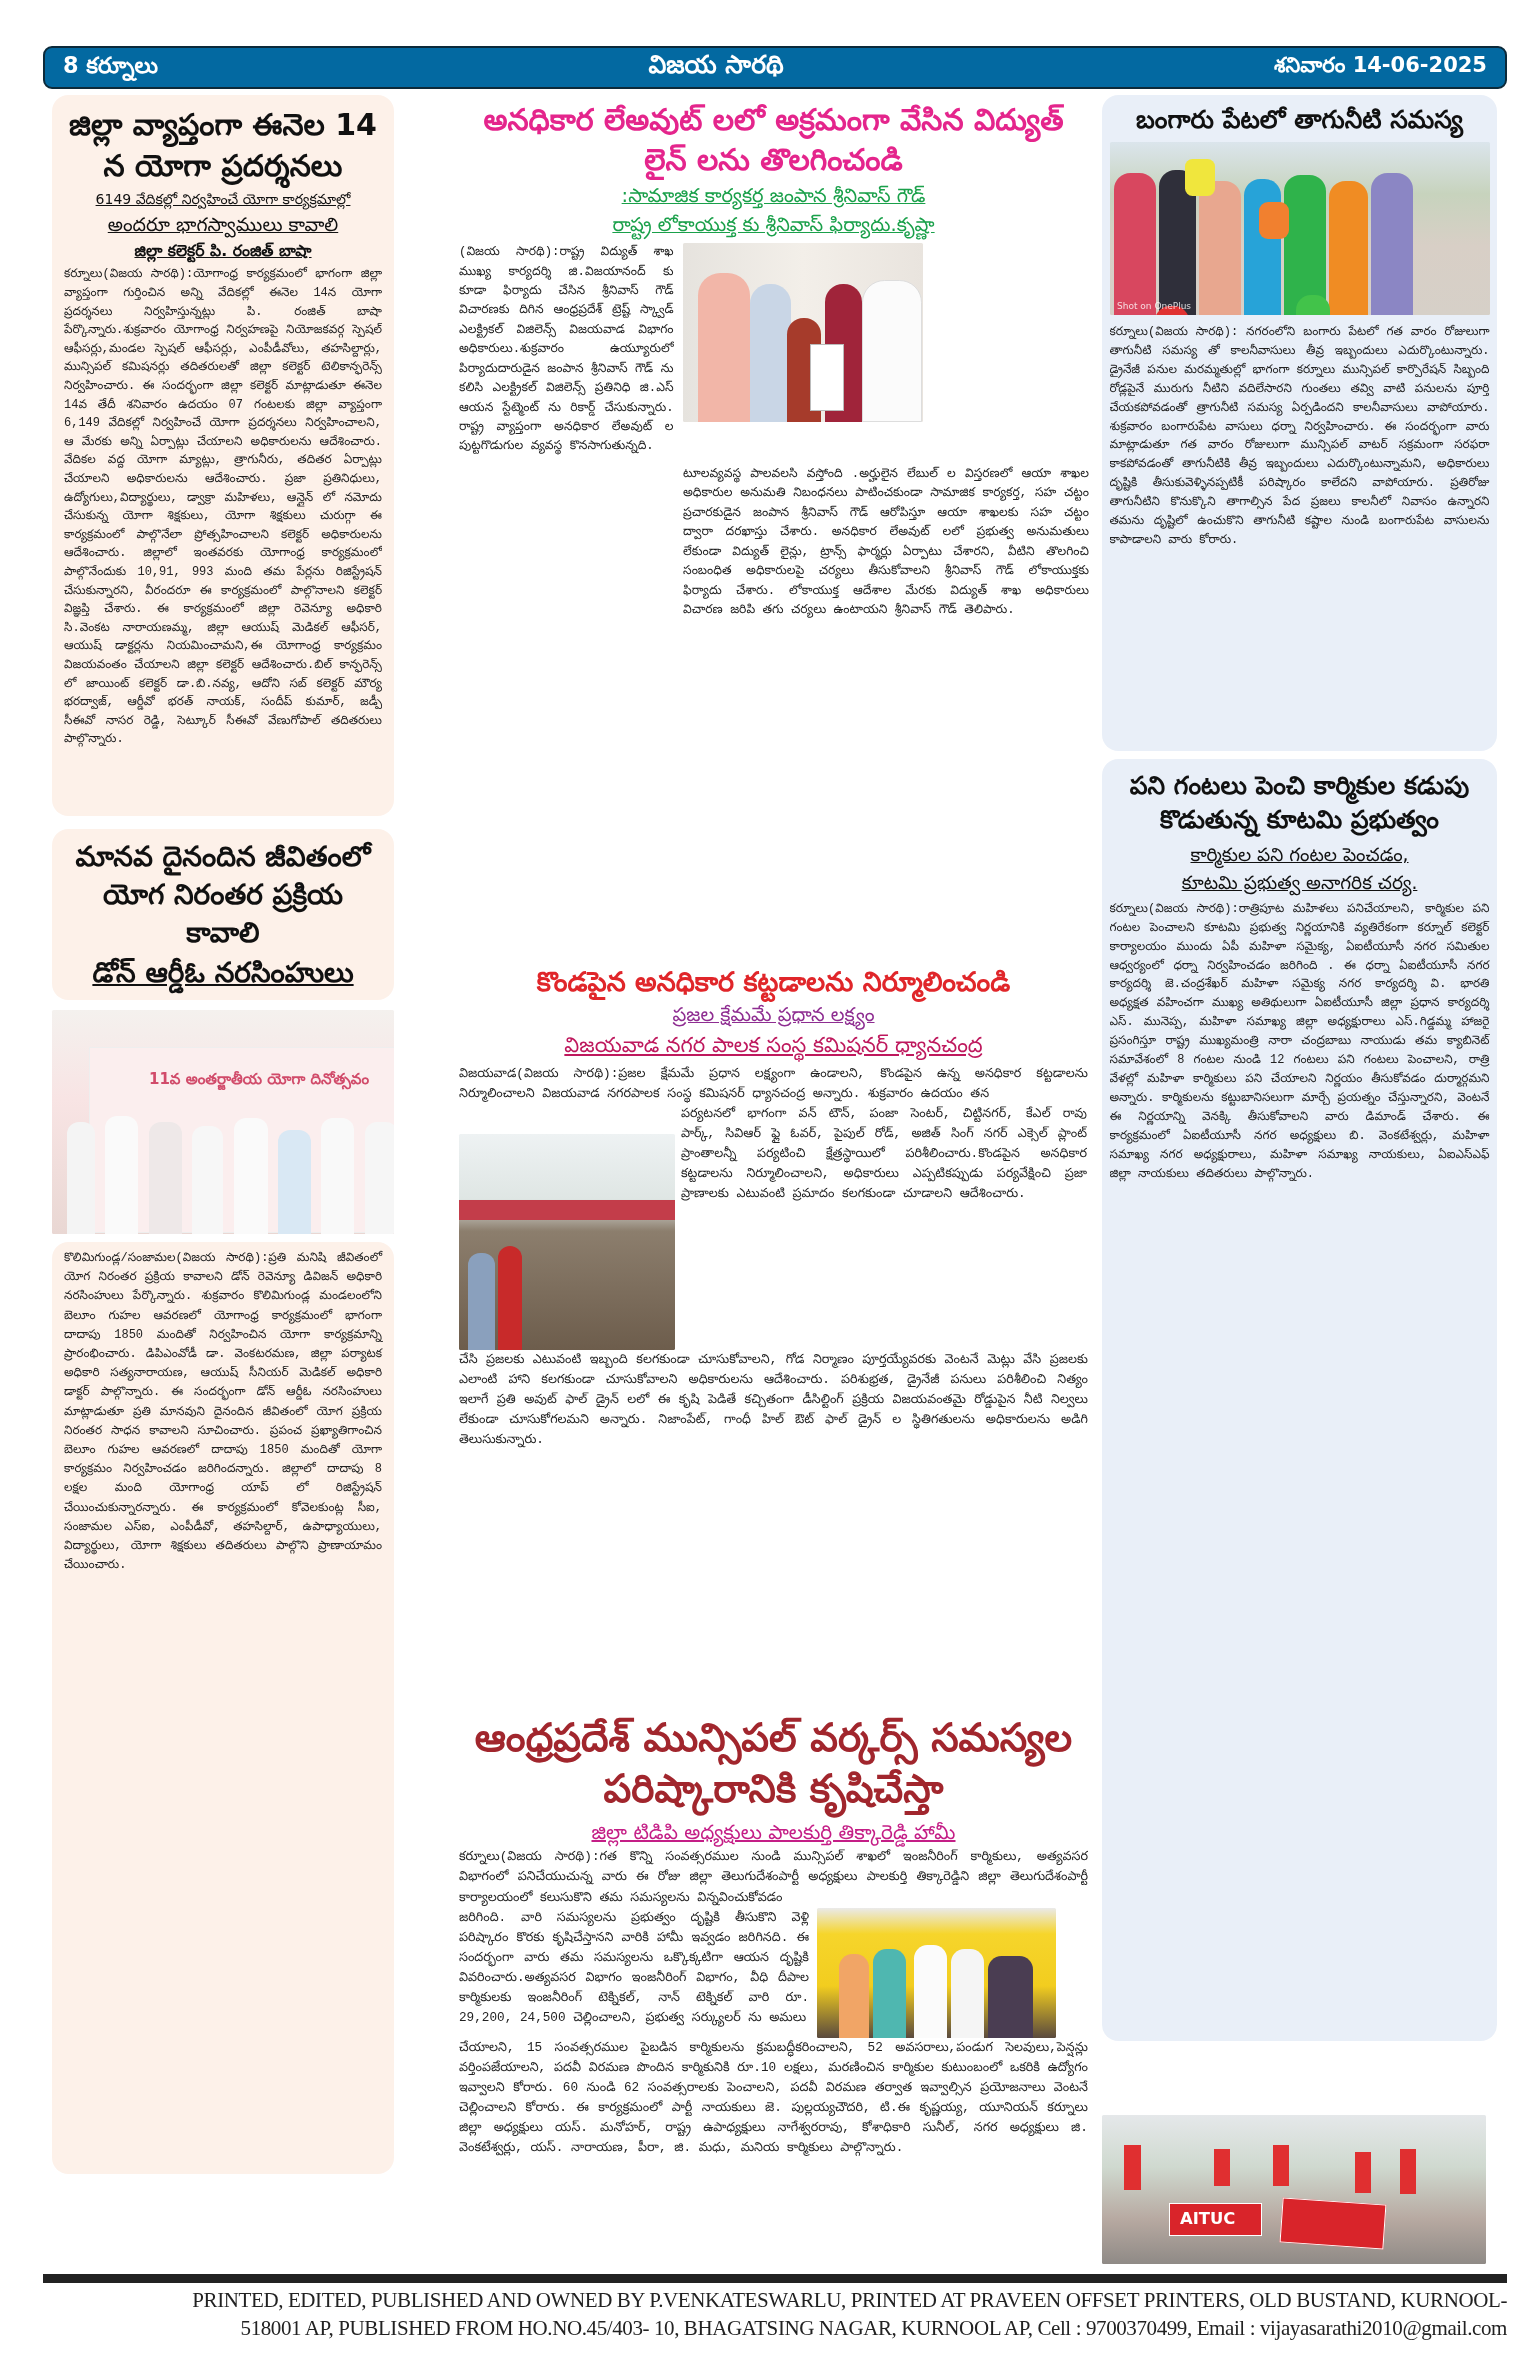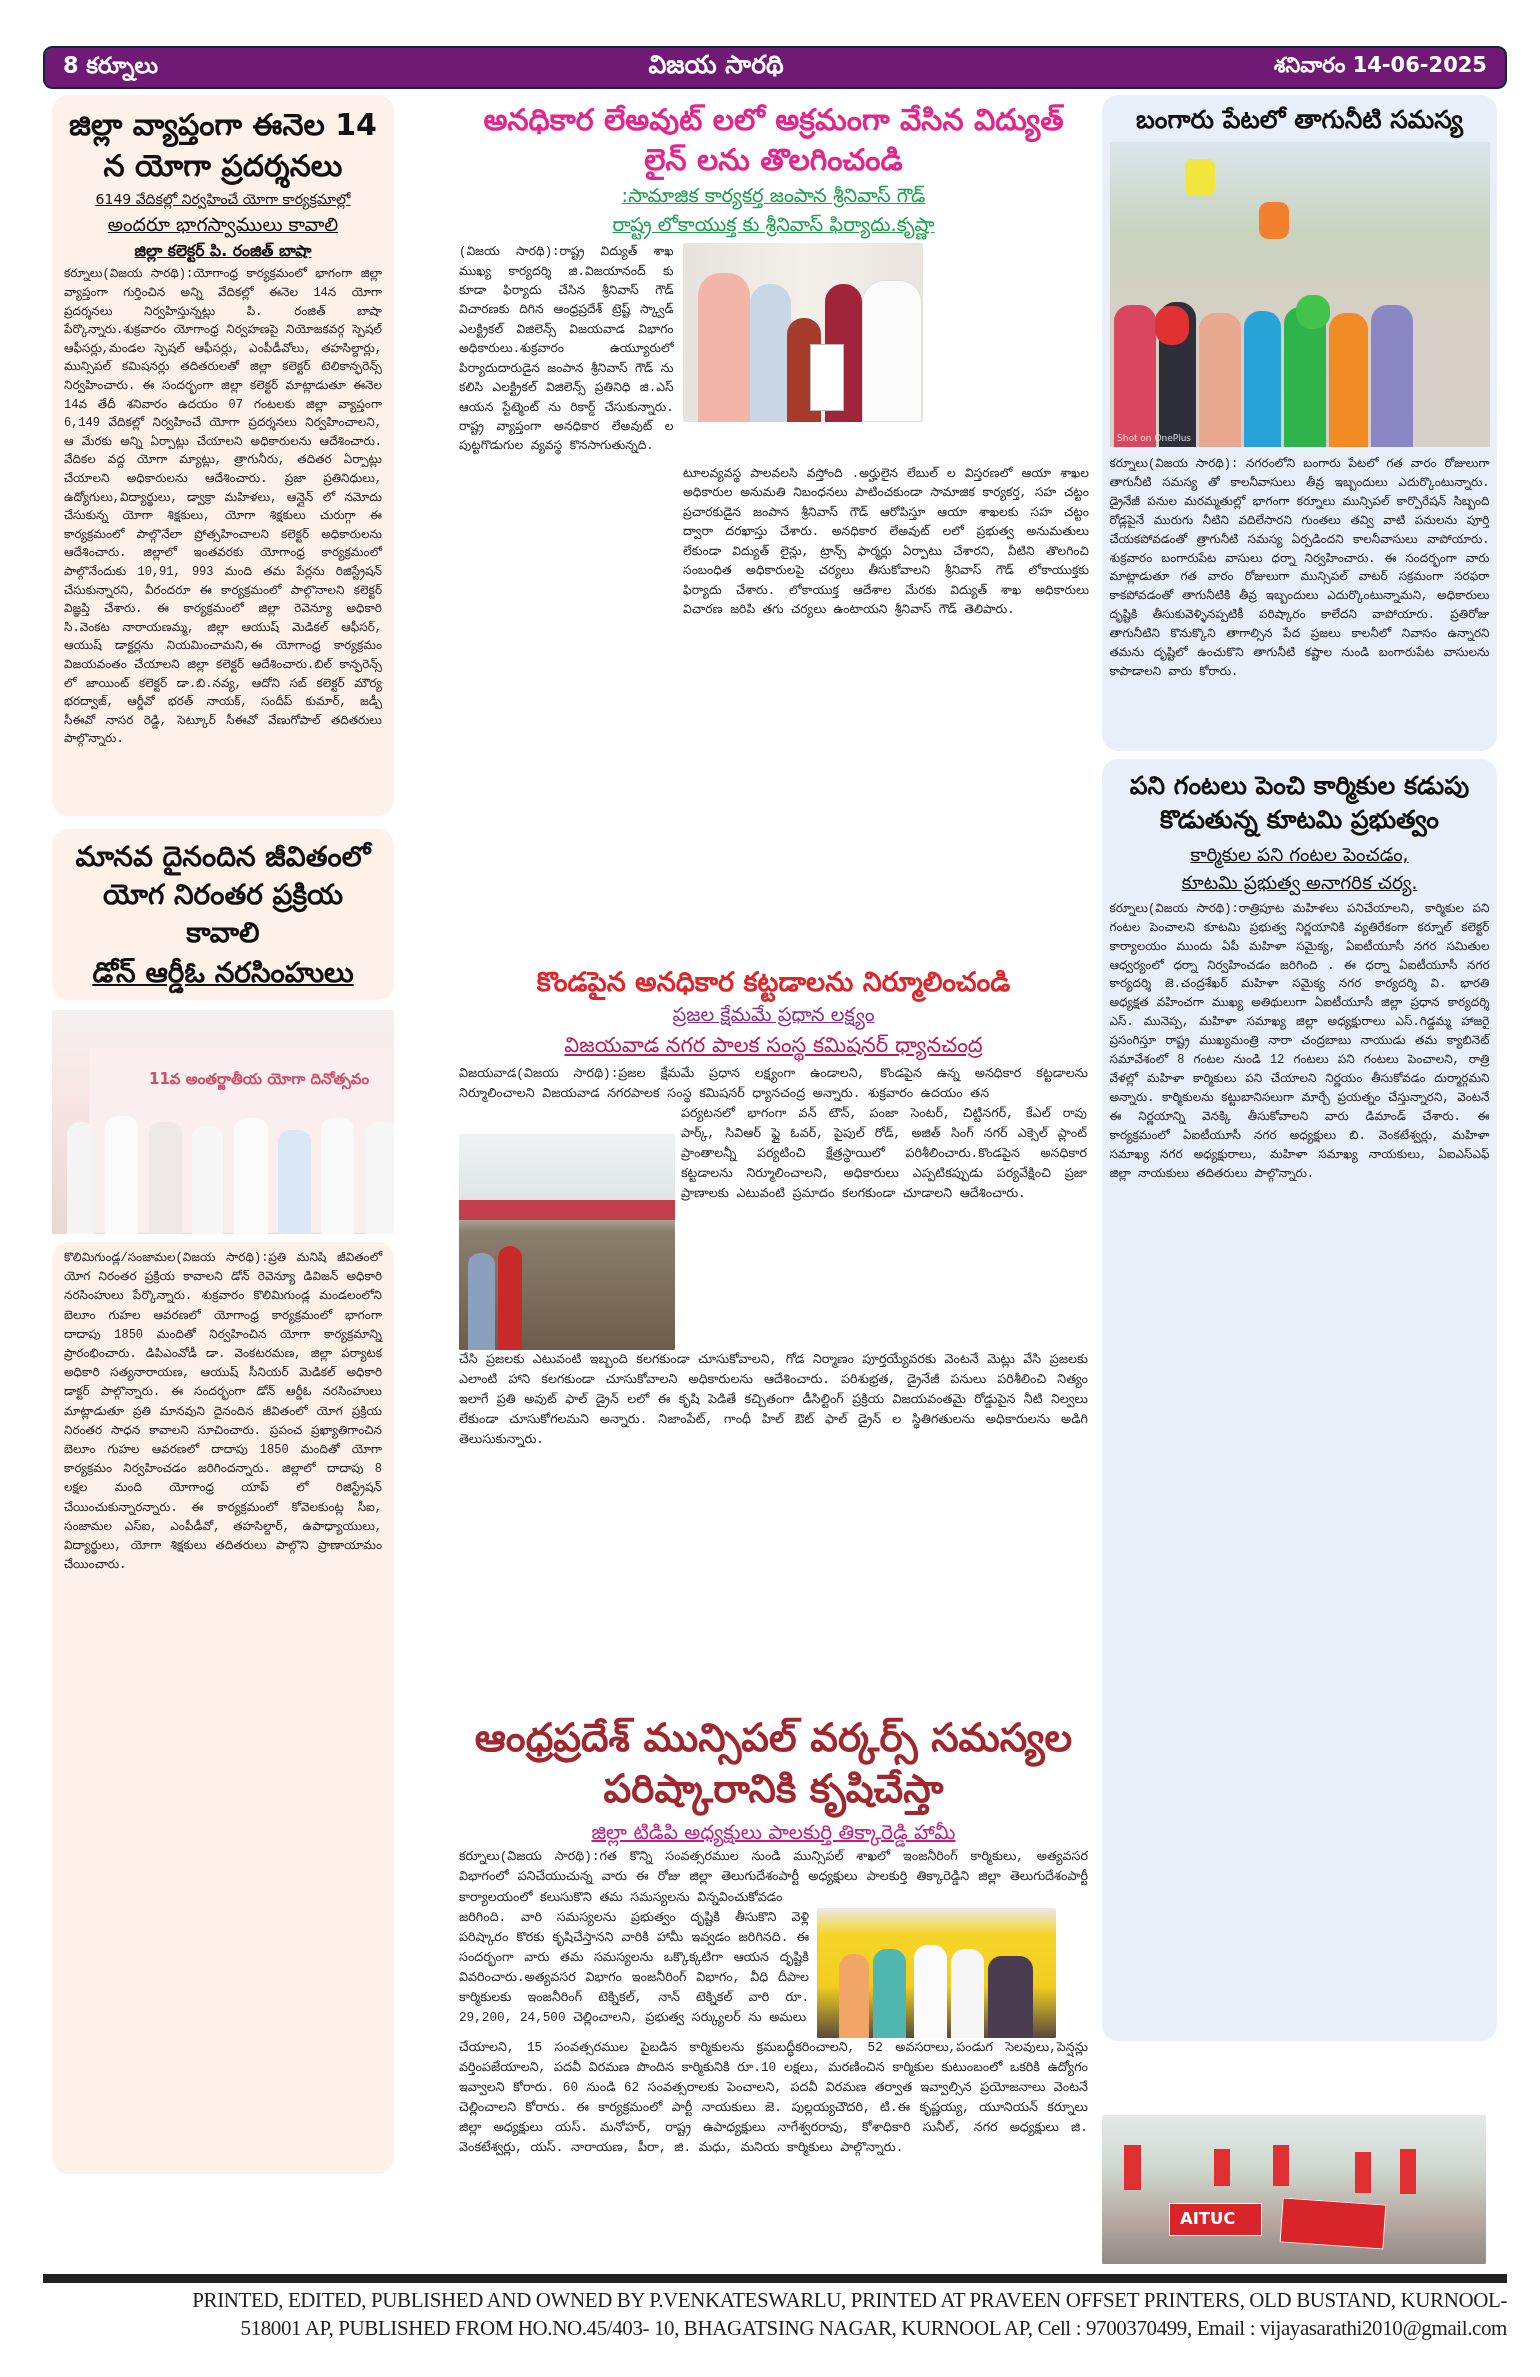--- a/index.html
+++ b/index.html
@@ -1,21 +1,21 @@
 <!DOCTYPE html>
 <html style="font-size:12px"><head>
 <meta charset="utf-8">
 <style>
   * { box-sizing: border-box; margin: 0; padding: 0; }
   html, body { width: 1541px; height: 2377px; background: #ffffff; overflow: hidden; }
   body { position: relative; font-family: "DejaVu Sans", sans-serif; color: #111; }
 
   .masthead {
     position: absolute; left: 43px; top: 46px; width: 1464px; height: 43px;
-    background: #701a75; border: 2.2px solid #0c2a3a; border-radius: 9px;
+    background: #0369a1; border: 2.2px solid #0c2a3a; border-radius: 9px;
     display: flex; align-items: center; justify-content: space-between;
     padding: 0 18px; color: #fff; font-weight: bold;
   }
   .masthead .page-no { font-size: 22.4px; }
   .masthead .paper-name { font-size: 25px; }
   .masthead .date { font-size: 21px; }
 
   .col { position: absolute; top: 95px; }
   .col-left { left: 52px; width: 342px; }
   .col-mid { left: 453px; width: 641px; }
@@ -129,21 +129,21 @@
         <div style="position:absolute;left:171px;top:48px;width:45px;height:82px;background:#4a3d52;border-radius:13.4px 13.4px 0 0;"></div>
       </div>
     </div>
     <div class="body-text" style="font-size:12.7px;height:328px;overflow:hidden;">చేయాలని, 15 సంవత్సరముల పైబడిన కార్మికులను క్రమబద్ధీకరించాలని, 52 అవసరాలు,పండుగ సెలవులు,పెన్షన్లు వర్తింపజేయాలని, పదవీ విరమణ పొందిన కార్మికునికి రూ.10 లక్షలు, మరణించిన కార్మికుల కుటుంబంలో ఒకరికి ఉద్యోగం ఇవ్వాలని కోరారు. 60 నుండి 62 సంవత్సరాలకు పెంచాలని, పదవీ విరమణ తర్వాత ఇవ్వాల్సిన ప్రయోజనాలు వెంటనే చెల్లించాలని కోరారు. ఈ కార్యక్రమంలో పార్టీ నాయకులు జె. పుల్లయ్యచౌదరి, టి.ఈ కృష్ణయ్య, యూనియన్ కర్నూలు జిల్లా అధ్యక్షులు యస్. మనోహర్, రాష్ట్ర ఉపాధ్యక్షులు నాగేశ్వరరావు, కోశాధికారి సునీల్, నగర అధ్యక్షులు జి. వెంకటేశ్వర్లు, యస్. నారాయణ, పీరా, జి. మధు, మనియ కార్మికులు పాల్గొన్నారు.</div>
   </div>
 </div>
 
 <div class="col col-right">
   <div class="panel-blue" style="padding:7.5px 7.5px 6px;height:656px;">
     <div class="headline" style="font-size:25px;">బంగారు పేటలో తాగునీటి సమస్య</div>
-    <div class="photo" style="margin-top:6px;height:305px;background:linear-gradient(180deg,#dbe5ec 0%,#c7d3bd 30%,#d8cfc6 60%,#d6d0c8 100%);">
+    <div class="photo" style="margin-top:6px;height:173px;background:linear-gradient(180deg,#dbe5ec 0%,#c7d3bd 30%,#d8cfc6 60%,#d6d0c8 100%);">
       <div style="position:absolute;left:0;bottom:0;width:100%;height:149px;display:flex;gap:3px;align-items:flex-end;padding:0 4.5px;">
         <div style="width:42px;height:142px;background:#d8475f;border-radius:16.4px 16.4px 0 0;"></div>
         <div style="width:37px;height:145px;background:#2f2f3a;border-radius:16.4px 16.4px 0 0;"></div>
         <div style="width:42px;height:134px;background:#e8a78f;border-radius:16.4px 16.4px 0 0;"></div>
         <div style="width:37px;height:136px;background:#27a3d8;border-radius:16.4px 16.4px 0 0;"></div>
         <div style="width:42px;height:140px;background:#2fb34b;border-radius:16.4px 16.4px 0 0;"></div>
         <div style="width:39px;height:134px;background:#f08c23;border-radius:16.4px 16.4px 0 0;"></div>
         <div style="width:42px;height:142px;background:#8b86c4;border-radius:16.4px 16.4px 0 0;"></div>
       </div>
       <div style="position:absolute;left:75px;top:16.4px;width:30px;height:37px;background:#f0e63d;border-radius:7.5px;"></div>

